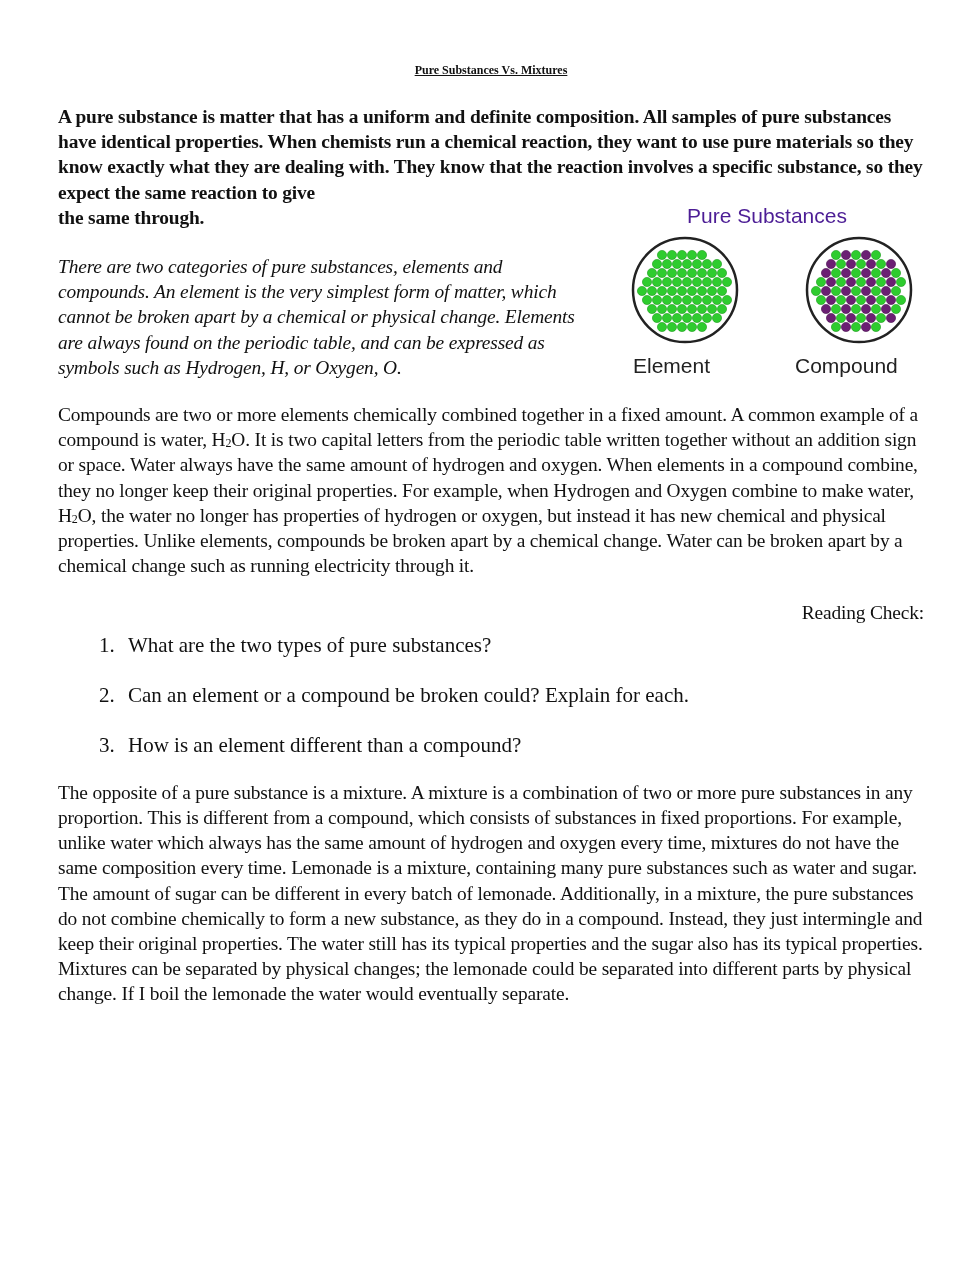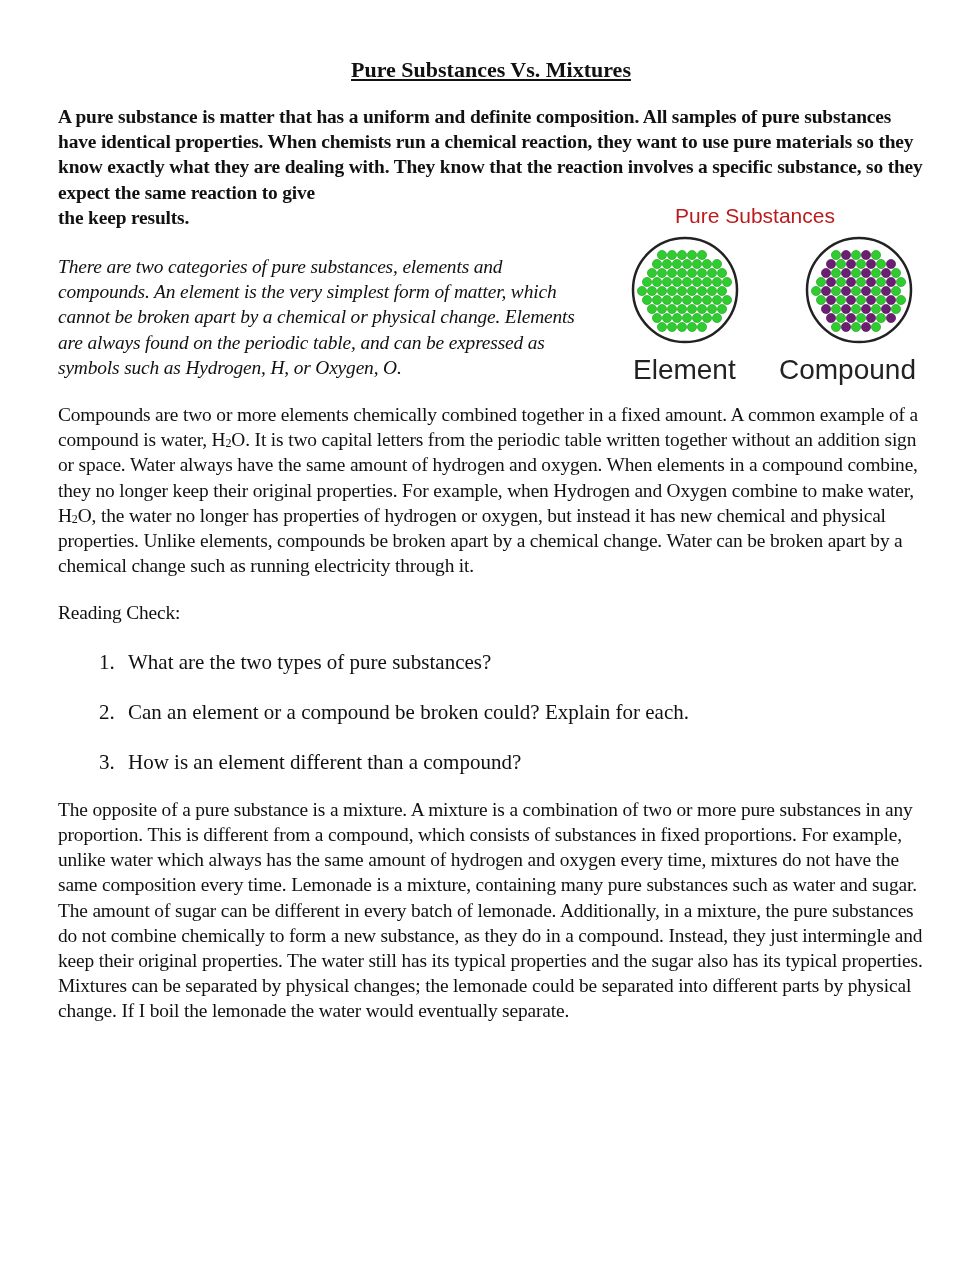--- a/index.html
+++ b/index.html
@@ -4,52 +4,52 @@
 <style>
   html, body { margin: 0; padding: 0; background: #ffffff; }
   body {
     width: 979px; height: 1266px; position: relative; overflow: hidden;
     font-family: "Liberation Serif", "DejaVu Serif", serif;
     color: #111;
   }
   .page { position: absolute; left: 58px; top: 56px; width: 866px; }
   .title {
     text-align: center; font-weight: bold; text-decoration: underline;
-    font-size: 22px; line-height: 28px; margin: 0 0 20px 0;
+    font-size: 12px; line-height: 28px; margin: 0 0 20px 0;
   }
   p { margin: 0; font-size: 19.4px; line-height: 25.2px; letter-spacing: -0.15px; }
   .para { margin-bottom: 22px; }
   .para1 { margin-bottom: 24px; font-weight: bold; }
   .wrap-block { position: relative; }
   .narrow { width: 540px; font-style: italic; }
   .figure {
     position: absolute; left: 565px; top: 100px; width: 300px; height: 190px;
     font-family: "Liberation Sans", "DejaVu Sans", sans-serif;
   }
-  .fig-title { position: absolute; left: 52px; top: 0; font-size: 21px; color: #b91c1c; }
-  .fig-label { position: absolute; top: 150px; font-size: 28px; color: #222; }
+  .fig-title { position: absolute; left: 64px; top: 0; font-size: 21px; color: #4c1d95; }
+  .fig-label { position: absolute; top: 150px; font-size: 21px; color: #222; }
   .fig-label.el { left: 10px; }
-  .fig-label.cp { left: 156px; }
+  .fig-label.cp { left: 172px; }
   .fig-svg { position: absolute; left: 0; top: 30px; }
-  .rc-title { margin-bottom: 24px; }
+  .rc-title { margin-bottom: 7px; text-align: right; }
   ol.questions { margin: 0 0 22px 0; padding-left: 62px; }
   ol.questions li { font-size: 21px; line-height: 25.2px; margin-bottom: 24.8px; padding-left: 8px; }
   ol.questions li:last-child { margin-bottom: 0; }
   sub.s { font-size: 12px; vertical-align: -1px; line-height: 0; }
 </style>
 </head>
 <body>
 
 <div class="page">
   <h1 class="title">Pure Substances Vs. Mixtures</h1>
 
   <div class="wrap-block">
     <p class="para1">
       <span>A pure substance is matter that has a uniform and definite composition. All samples of pure substances have identical properties. When chemists run a chemical reaction, they want to use pure materials so they know exactly what they are dealing with. They know that the reaction involves a specific substance, so they expect the same reaction to give</span><br>
-      <span>the keep results.</span>
+      <span>the same through.</span>
     </p>
 
     <p class="para narrow">There are two categories of pure substances, elements and compounds. An element is the very simplest form of matter, which cannot be broken apart by a chemical or physical change.   Elements are always found on the periodic table, and can be expressed as symbols such as Hydrogen, H, or Oxygen, O.</p>
 
     <div class="figure">
       <div class="fig-title">Pure Substances</div>
       <svg class="fig-svg" width="300" height="125" viewBox="0 0 300 125">
         <g>
           <circle cx="62" cy="56" r="52" fill="#fff" stroke="#222" stroke-width="2.5"></circle>
           <g fill="#2ecc2e" stroke="#1a9a1a" stroke-width="0.6" id="el-atoms">

